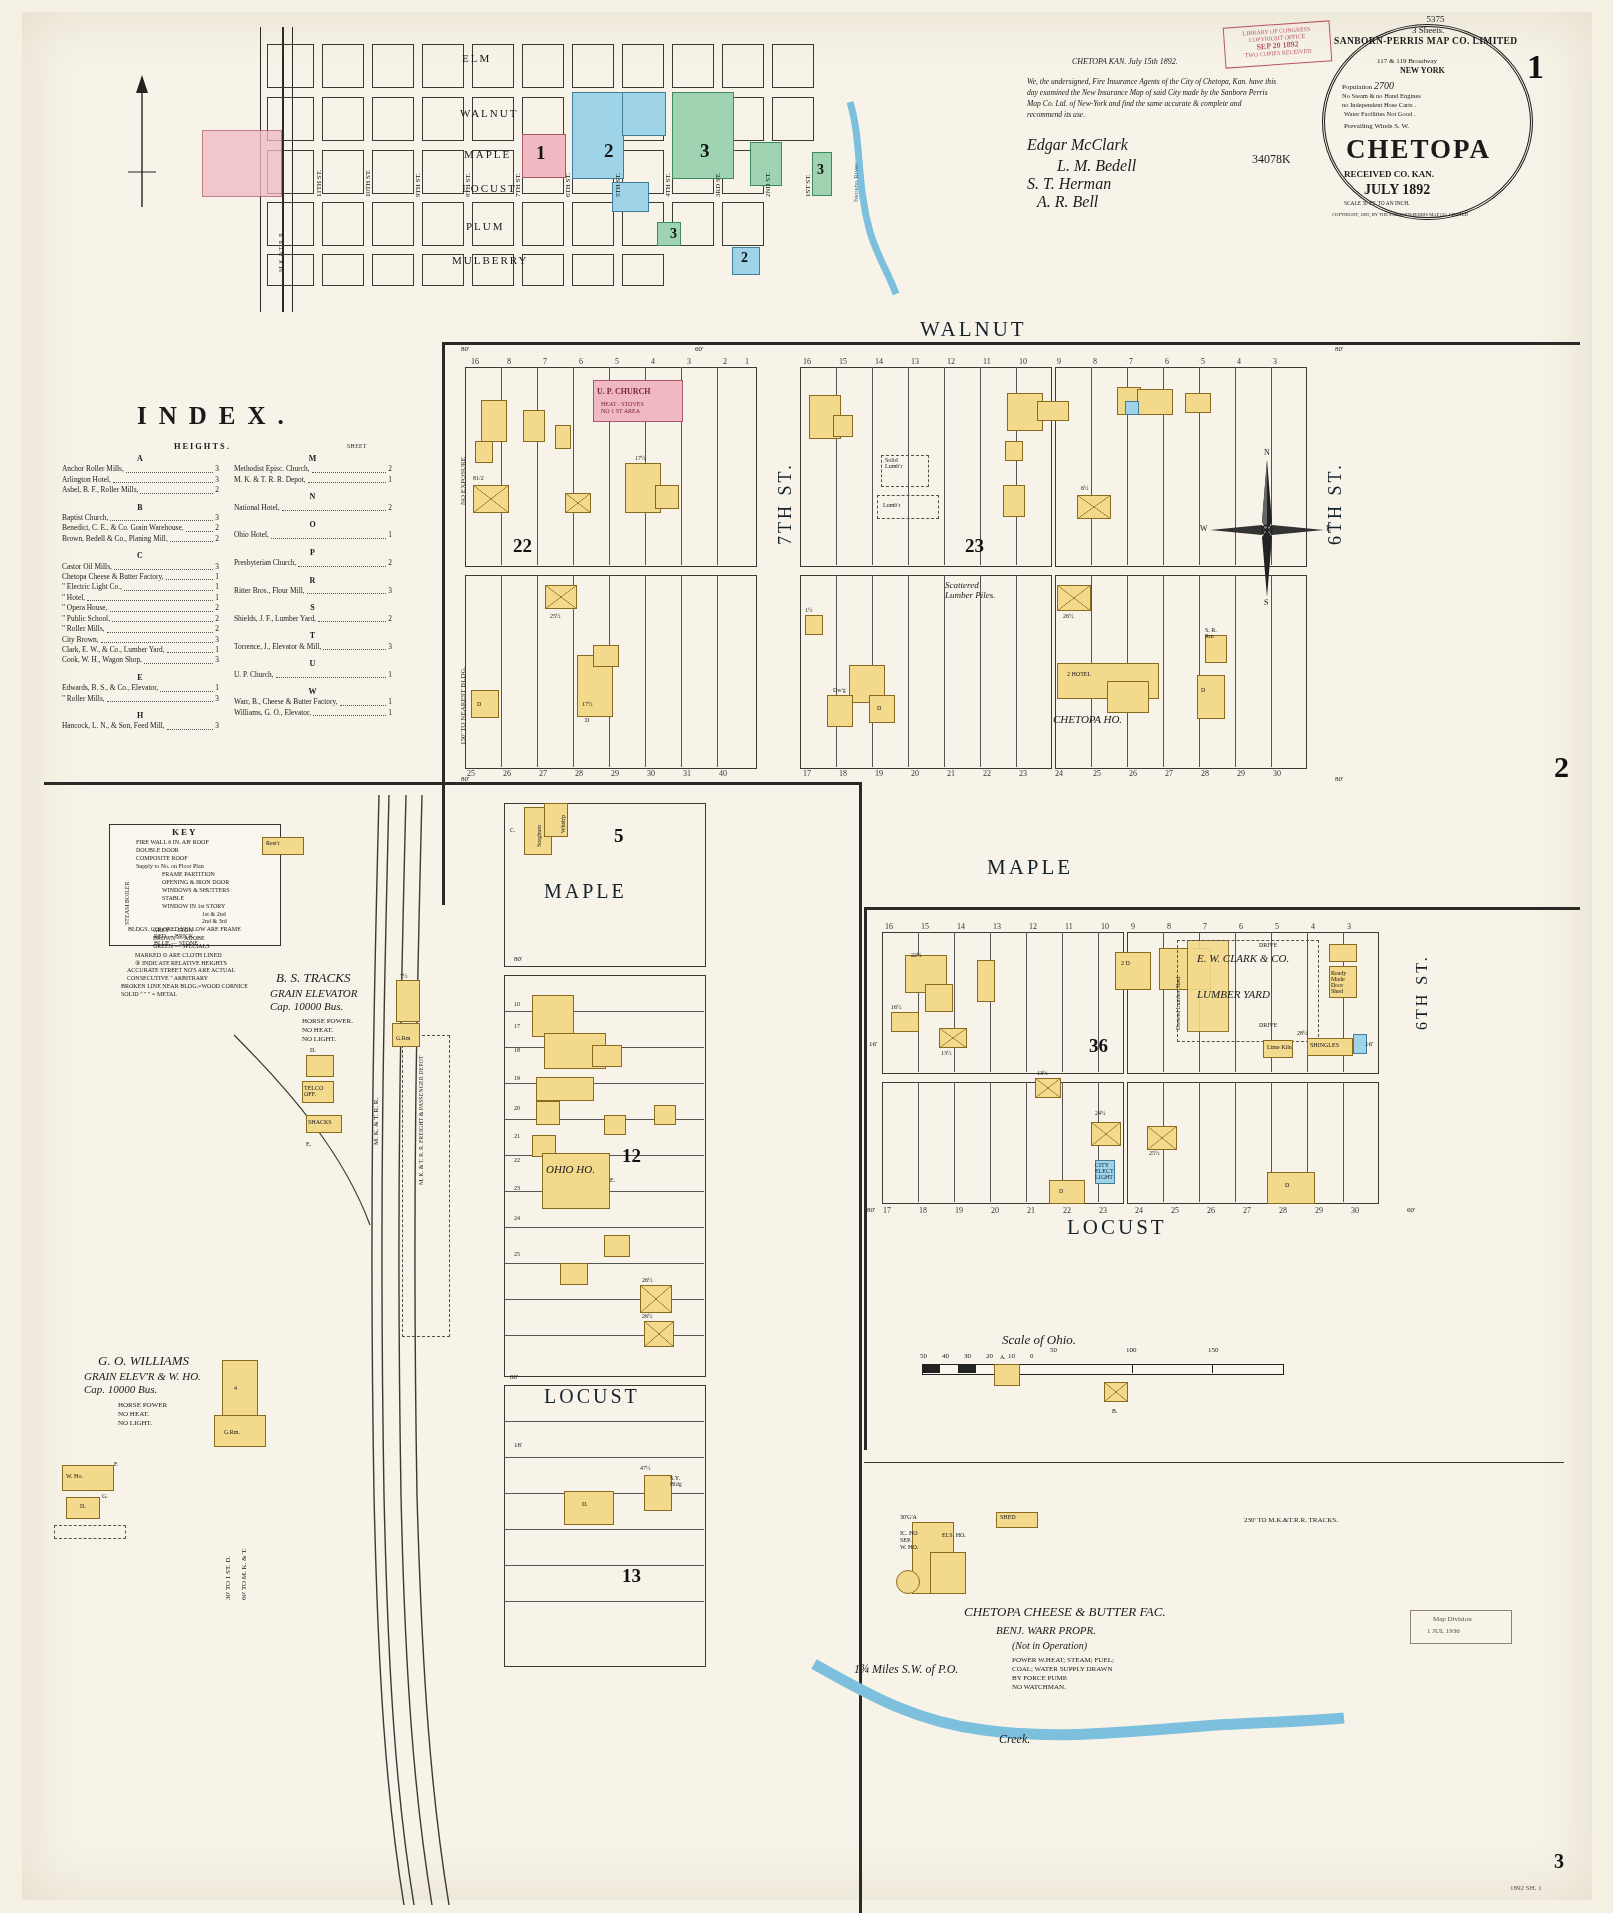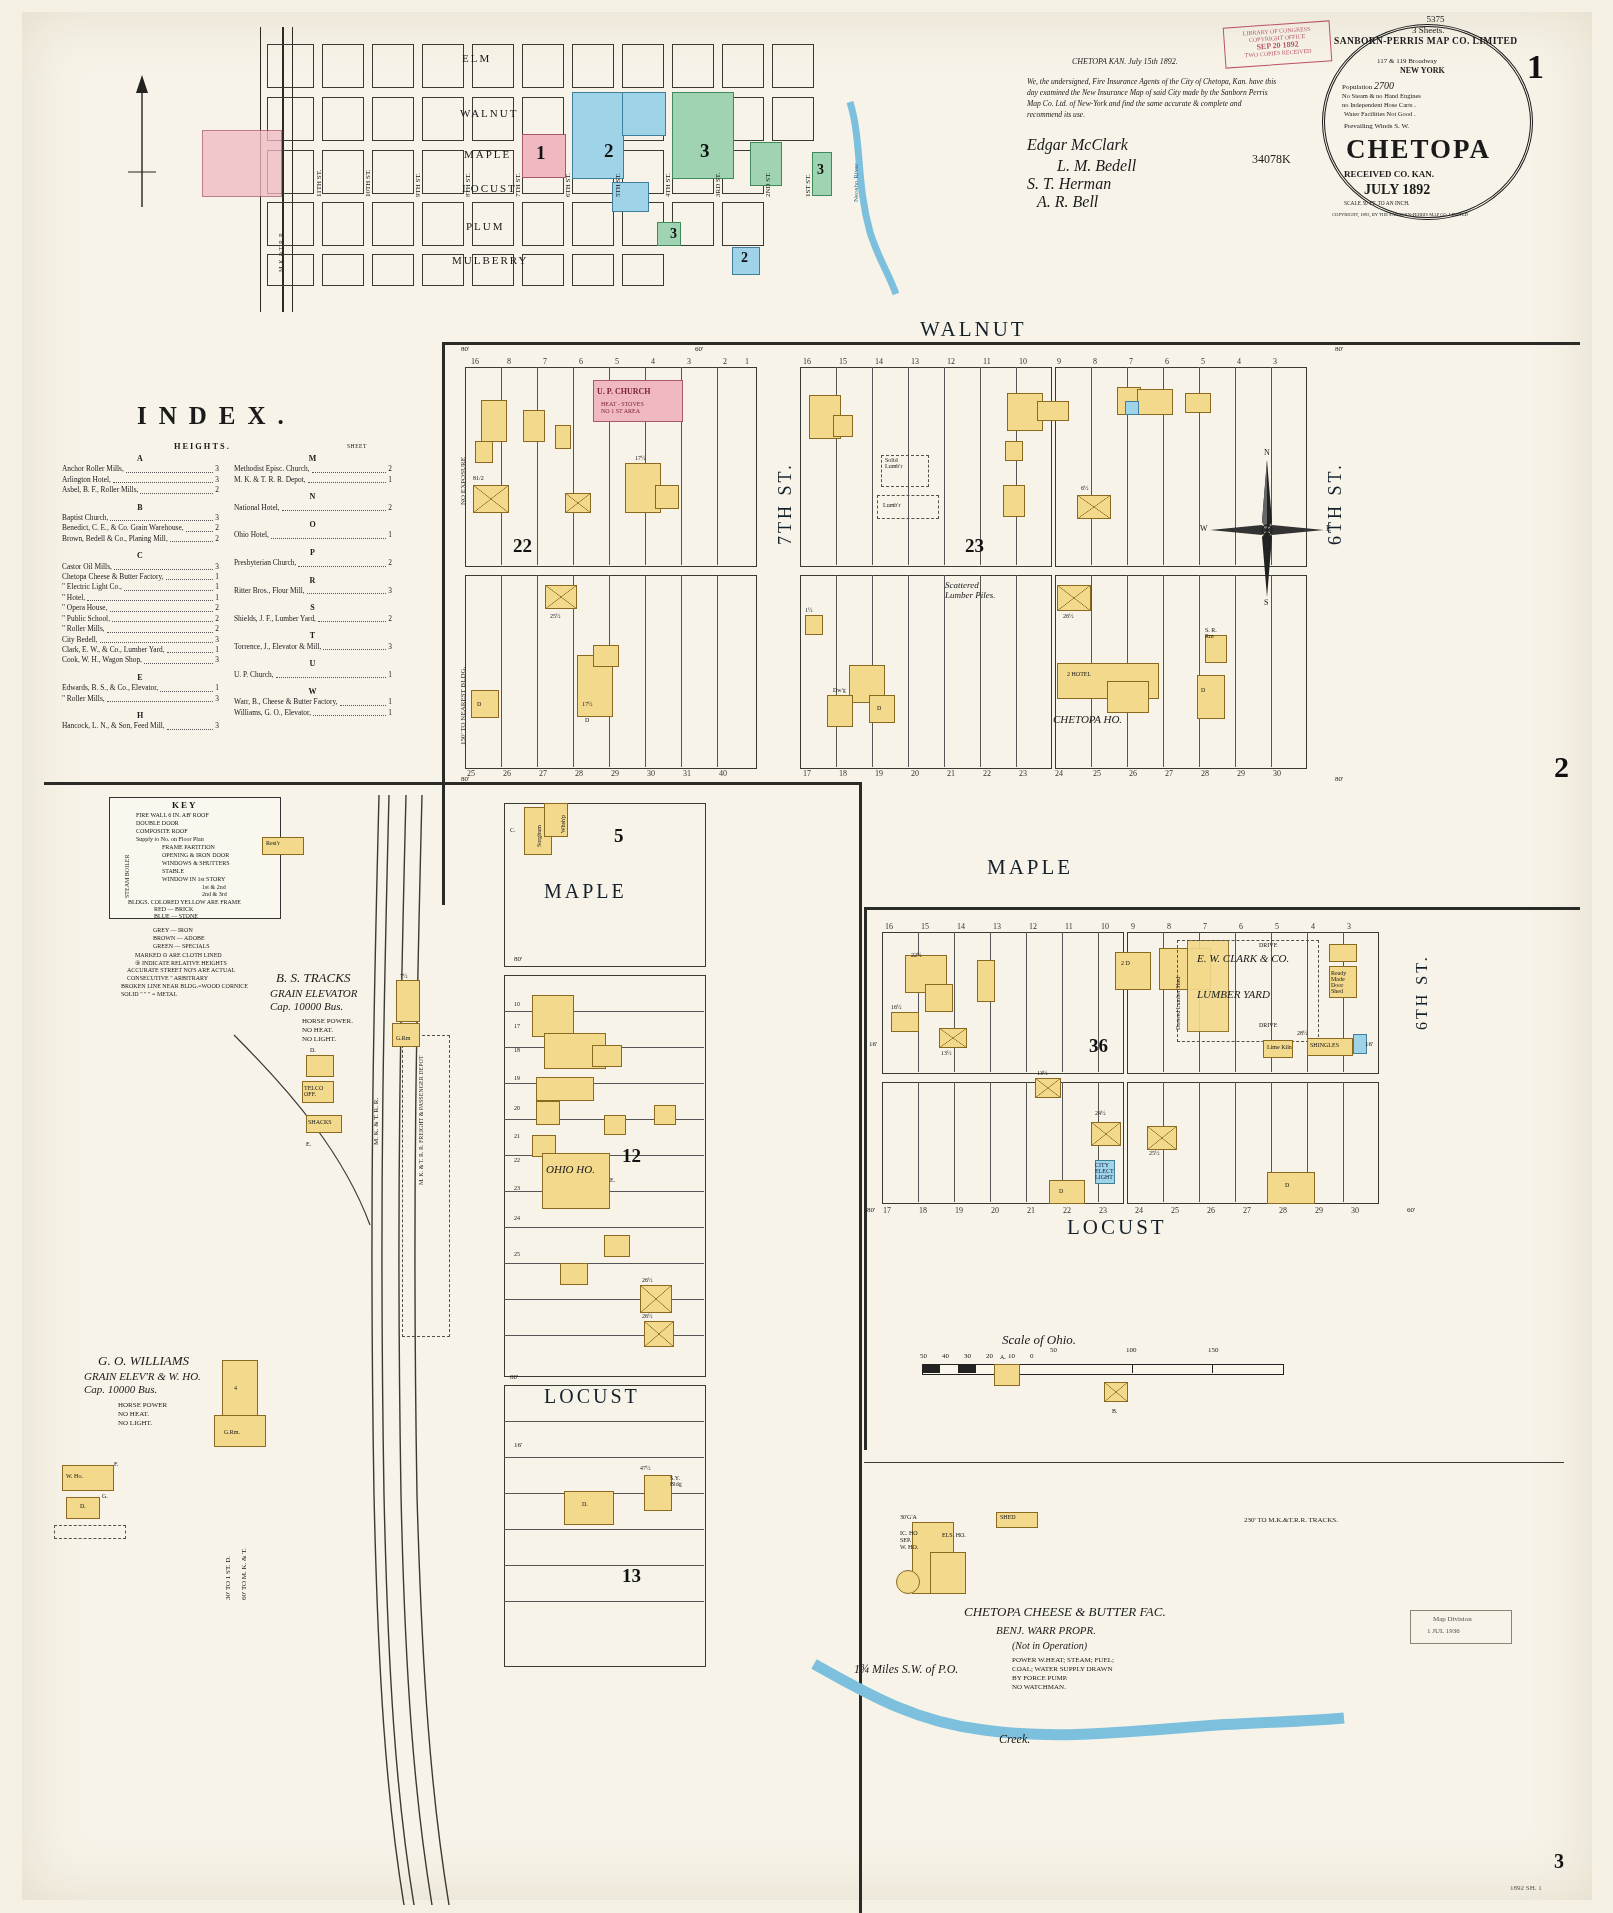--- a/index.html
+++ b/index.html
@@ -267,21 +267,21 @@
             <span>"       Public School,</span>
             <span class="dots"></span>
             <span>2</span>
           </div>
         <div class="idx-row">
             <span>"       Roller Mills,</span>
             <span class="dots"></span>
             <span>2</span>
           </div>
         <div class="idx-row">
-            <span>City Bedell,</span>
+            <span>City Brown,</span>
             <span class="dots"></span>
             <span>3</span>
           </div>
         <div class="idx-row">
             <span>Clark, E. W., &amp; Co., Lumber Yard,</span>
             <span class="dots"></span>
             <span>1</span>
           </div>
         <div class="idx-row">
             <span>Cook, W. H., Wagon Shop,</span>
@@ -691,21 +691,21 @@
       <div class="txt tiny7" style="left:2px;top:130px;">16'</div>
       <div class="txt tiny7" style="left:498px;top:130px;">16'</div>
       <div class="txt tiny7" style="left:0px;top:296px;">80'</div>
       <div class="txt tiny7" style="left:540px;top:296px;">60'</div>
 
       <div class="txt streetname vert" style="left:546px;top:120px;font-size:16px;">6TH  ST.</div>
     </div>
 
     <div class="abs" style="left:22px;top:770px;width:815px;height:1130px;border-top:3px solid #2a2a26;border-right:3px solid #2a2a26;">
 
-      <div class="keybox" style="left:65px;top:12px;width:170px;height:120px;">
+      <div class="keybox" style="left:65px;top:39px;width:170px;height:120px;">
         <div class="txt" style="left:62px;top:2px;font-size:9px;font-weight:bold;letter-spacing:2px;">KEY</div>
         <div class="txt tiny" style="left:26px;top:14px;">FIRE WALL 6 IN. AB' ROOF</div>
         <div class="txt tiny" style="left:26px;top:22px;">DOUBLE  DOOR</div>
         <div class="txt tiny" style="left:26px;top:30px;">COMPOSITE  ROOF</div>
         <div class="txt tiny" style="left:26px;top:38px;">Supply to No. on Floor Plan</div>
         <div class="txt tiny" style="left:52px;top:46px;">FRAME PARTITION</div>
         <div class="txt tiny" style="left:52px;top:54px;">OPENING &amp; IRON DOOR</div>
         <div class="txt tiny" style="left:52px;top:62px;">WINDOWS  &amp;  SHUTTERS</div>
         <div class="txt tiny" style="left:52px;top:70px;">STABLE</div>
         <div class="txt tiny" style="left:52px;top:78px;">WINDOW IN 1st STORY</div>

